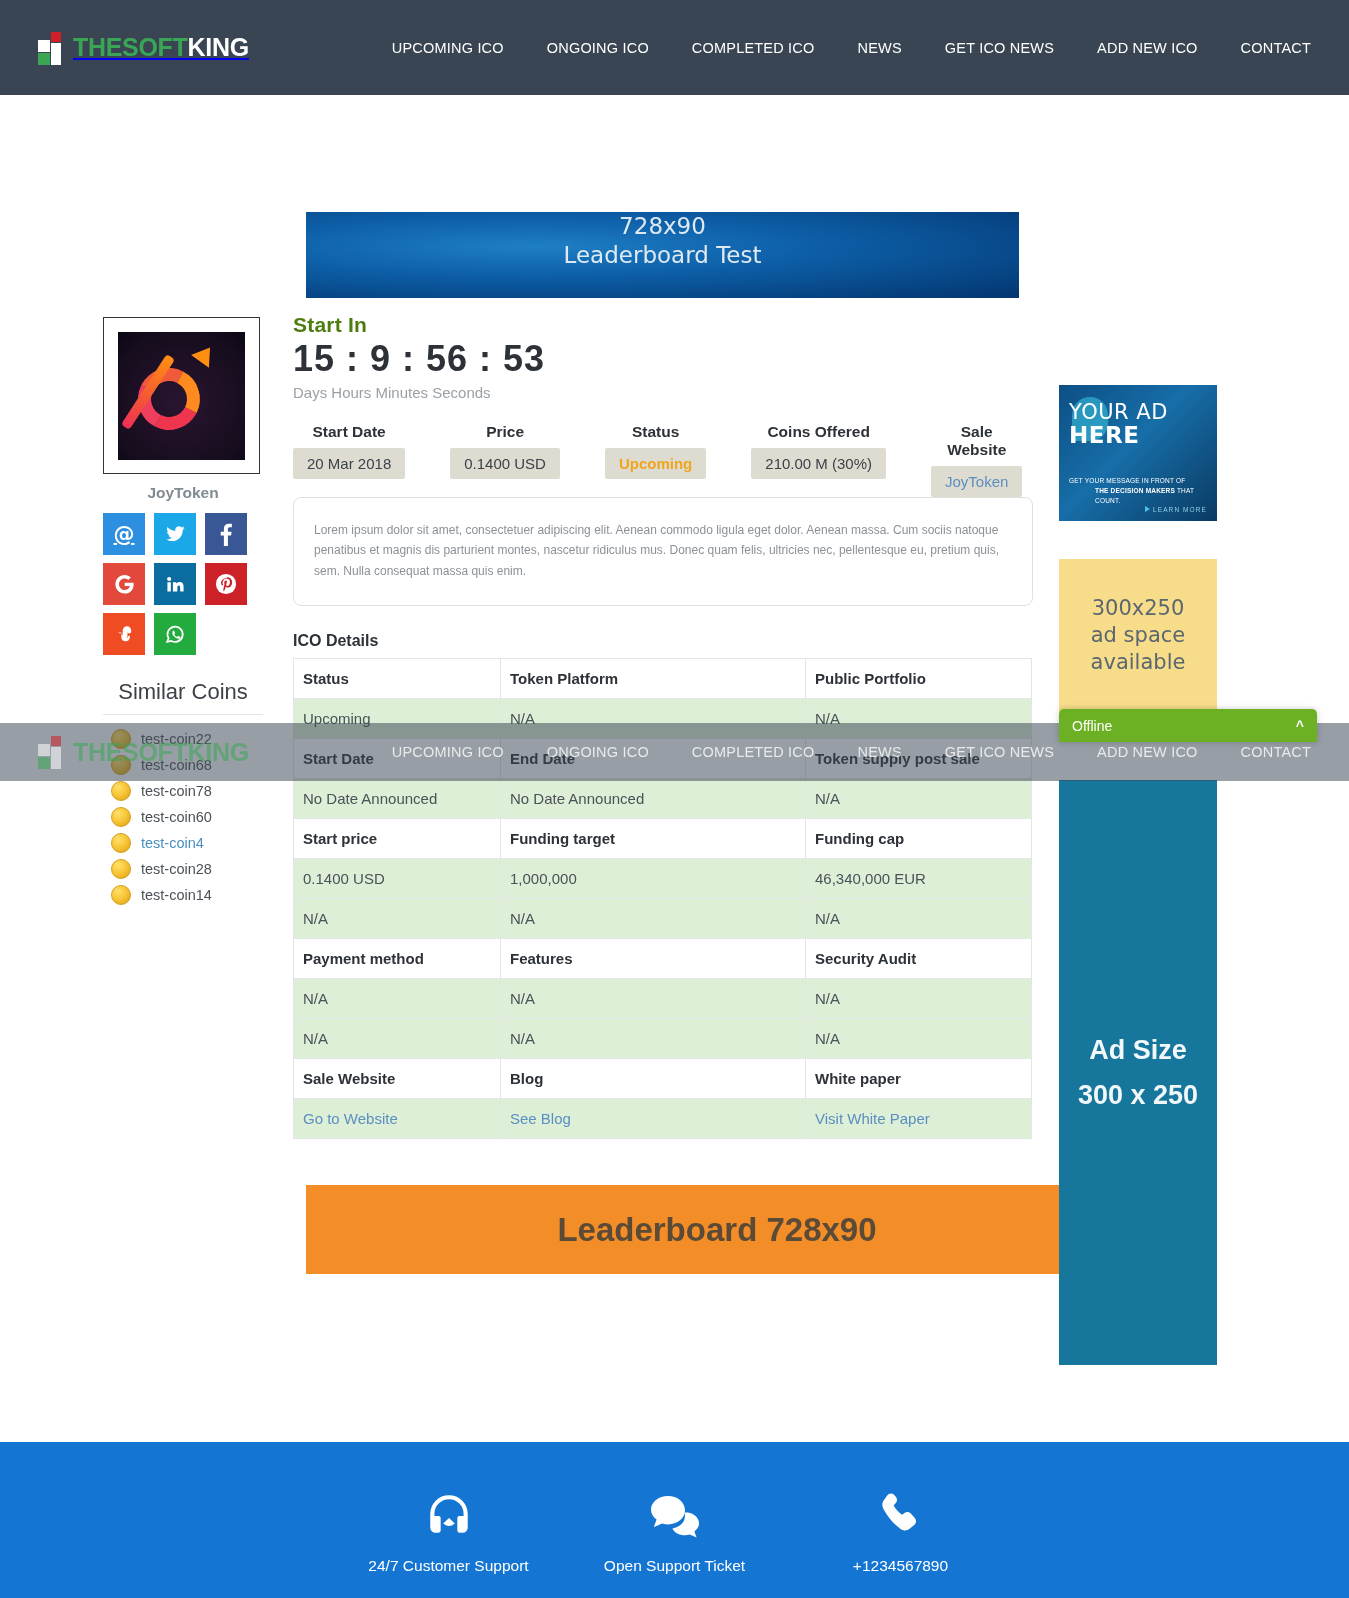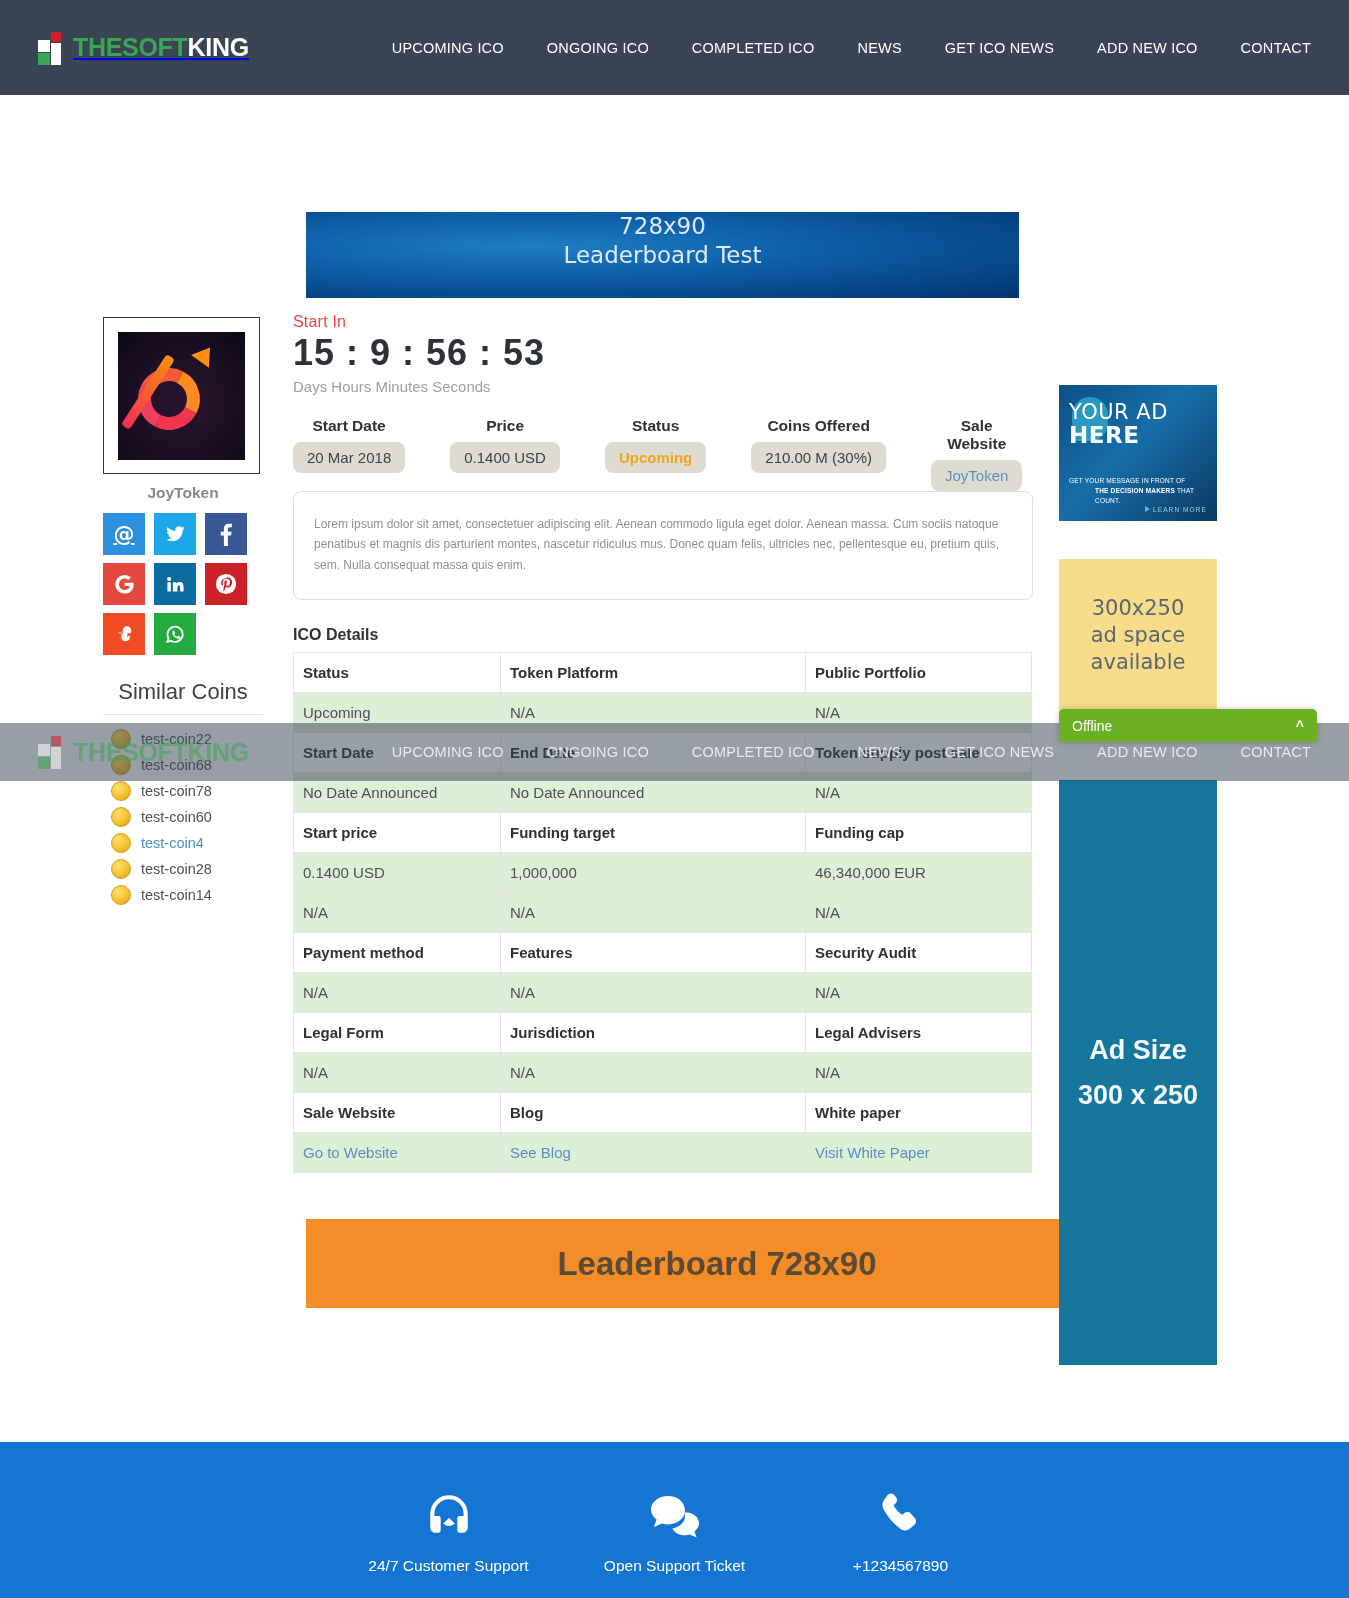--- a/index.html
+++ b/index.html
@@ -154,44 +154,44 @@
   .coin-dot {
     width: 20px; height: 20px; border-radius: 50%;
     background: radial-gradient(circle at 35% 30%, #ffe169 0%, #f5c030 55%, #d89c14 100%);
     border: 1px solid #d49f18;
     flex: 0 0 auto;
   }
 
   
   .main { position: absolute; left: 293px; top: 218px; width: 740px; }
   .startin {
-    color: #ef4444;
-    font-size: 16px;
-    font-weight: normal;
+    color: #4d7c0f;
+    font-size: 21px;
+    font-weight: bold;
     letter-spacing: 0.2px;
   }
   .timer {
     font-size: 36px;
     color: #2d3238;
     font-weight: bold;
     letter-spacing: 1px;
     margin-top: 2px;
     line-height: 1.1;
   }
   .timer-lbl { color: #9aa0a6; font-size: 15px; margin-top: 5px; }
 
   .statrow { display: flex; margin-top: 22px; }
   .stat { margin-right: 45px; }
   .stat .st-lbl {
     font-weight: bold; font-size: 15.5px; color: #2d3238;
     margin-bottom: 7px; text-align: center;
   }
   .stat .st-val {
     background: #dedcd1;
-    border-radius: 8px;
+    border-radius: 2px;
     padding: 7px 14px;
     font-size: 15px;
     color: #3d4249;
     text-align: center;
     white-space: nowrap;
   }
   .stat .st-val.upcoming { color: #f0a51e; font-weight: bold; }
   .stat .st-val.link { color: #5b8fc0; }
 
   .descbox {
@@ -553,25 +553,20 @@
           <tr class="hdr">
             <td class="c1">Payment method</td>
             <td class="c2">Features</td>
             <td class="c3">Security Audit</td>
           </tr>
           <tr class="val">
             <td class="c1">N/A</td>
             <td class="c2">N/A</td>
             <td class="c3">N/A</td>
           </tr>
-          <tr class="hdr">
-            <td class="c1">Legal Form</td>
-            <td class="c2">Jurisdiction</td>
-            <td class="c3">Legal Advisers</td>
-          </tr>
           <tr class="val">
             <td class="c1">N/A</td>
             <td class="c2">N/A</td>
             <td class="c3">N/A</td>
           </tr>
           <tr class="hdr">
             <td class="c1">Sale Website</td>
             <td class="c2">Blog</td>
             <td class="c3">White paper</td>
           </tr>

